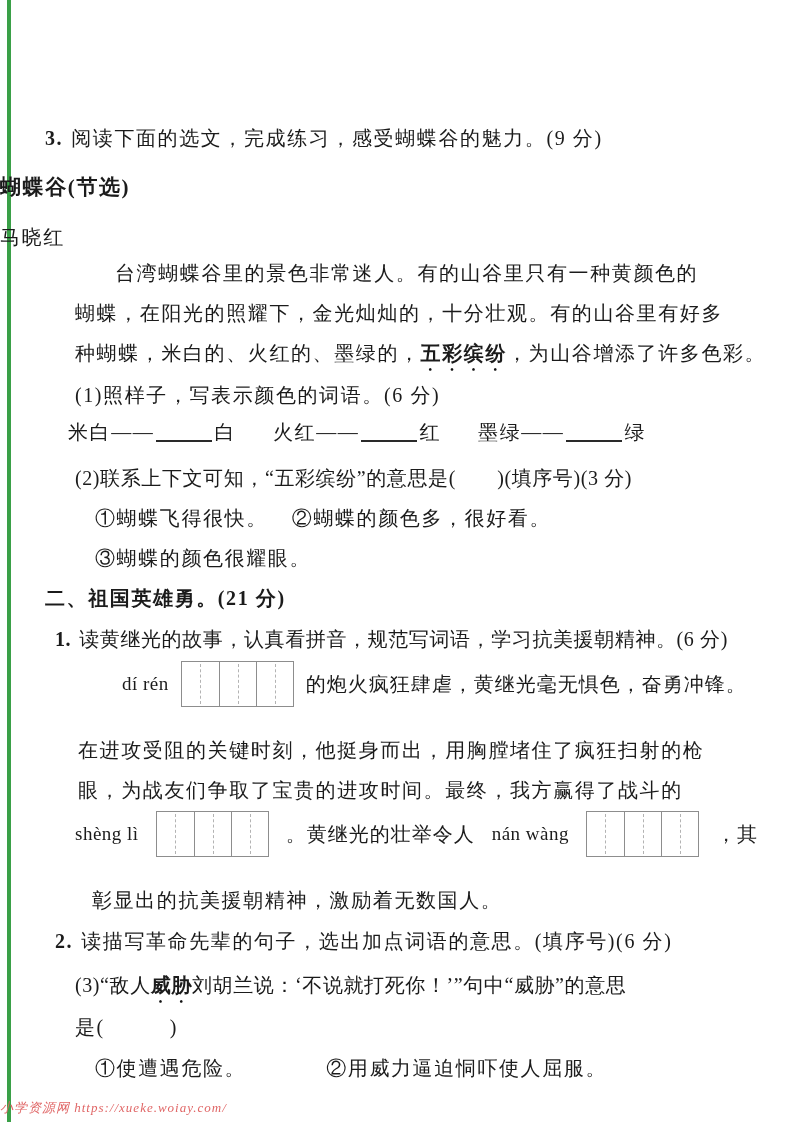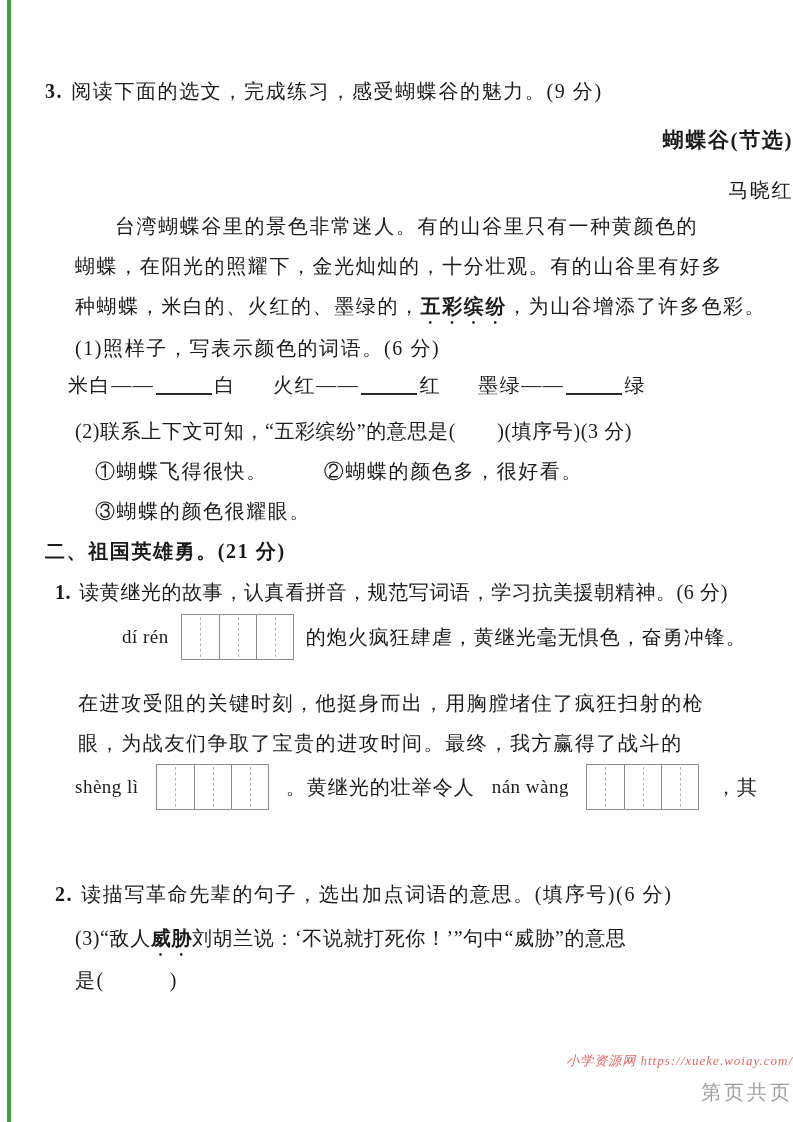--- a/index.html
+++ b/index.html
@@ -3,24 +3,24 @@
 <meta charset="utf-8">
 <style>
   * { margin:0; padding:0; box-sizing:border-box; }
   html,body { background:#ffffff; }
   #page {
     position:relative; width:793px; height:1122px; background:#fff;
     font-family:"Liberation Serif","DejaVu Serif",serif;
     color:var(--text,#1b1b1b); overflow:hidden;
   }
   .green-bar { position:absolute; left:7px; top:0; width:4px; height:100%; background:var(--green_bar,#3aa047); }
-  .ln { position:absolute; white-space:nowrap; font-size:20px; letter-spacing:1.6px; line-height:26px; }
+  .ln { position:absolute; white-space:nowrap; font-size:20px; letter-spacing:1.6px; line-height:26px;margin-top:47px; }
   .tight { letter-spacing:0.6px; }
   .bold { font-weight:bold; }
-  .center { left:0; width:100%; text-align:right; }
+  .center { left:0; width:100%; text-align:left; }
   .title { font-size:21px; }
   .num { margin-right:8px; font-weight:bold; }
   .row { display:flex; align-items:center; }
   .blank { display:inline-block; width:56px; height:22px; border-bottom:2px solid #2a2a2a; vertical-align:-3px; margin:0 2px; }
   .pbox { display:inline-flex; border:1px solid #8d8d8d; height:46px; background:#fff; flex:none; }
   .pbox .cell { width:37px; height:100%; position:relative; border-left:1px solid #8d8d8d; }
   .pbox .cell:first-child { border-left:none; }
   .pbox .cell::after { content:""; position:absolute; left:50%; top:2px; bottom:2px; border-left:1px dashed #b3b3b3; }
   .pinyin { font-size:19px; letter-spacing:0.5px; }
   .em-dot {
@@ -58,21 +58,21 @@
     <span>
       <span>火红——</span><span class="blank"></span><span>红</span>
     </span>
     <span>
       <span>墨绿——</span><span class="blank"></span><span>绿</span>
     </span>
   </div>
 
   <div class="ln tight" style="top:418px;left:75px">(2)联系上下文可知，“五彩缤纷”的意思是(　　)(填序号)(3 分)</div>
 
-  <div class="ln row" style="top:458px;left:95px;gap:56px">
+  <div class="ln row" style="top:458px;left:95px;gap:24px">
     <span>①蝴蝶飞得很快。</span>
     <span>②蝴蝶的颜色多，很好看。</span>
   </div>
   <div class="ln" style="top:498px;left:95px">③蝴蝶的颜色很耀眼。</div>
 
   <div class="ln bold" style="top:538px;left:45px">二、祖国英雄勇。(21 分)</div>
 
   <div class="ln tight" style="top:579px;left:55px">
     <span class="num">1.</span><span>读黄继光的故事，认真看拼音，规范写词语，学习抗美援朝精神。(6 分)</span>
   </div>
@@ -100,26 +100,31 @@
     <span>。黄继光的壮举令人</span>
     <span class="pinyin">nán wàng</span>
     <span class="pbox">
         <span class="cell"></span>
         <span class="cell"></span>
         <span class="cell"></span>
       </span>
     <span>，其</span>
   </div>
 
+  <div class="ln" style="top:840px;left:92px">彰显出的抗美援朝精神，激励着无数国人。</div>
 
   <div class="ln" style="top:881px;left:55px">
     <span class="num">2.</span><span>读描写革命先辈的句子，选出加点词语的意思。(填序号)(6 分)</span>
   </div>
 
   <div class="ln tight" style="top:925px;left:75px">
     <span>(3)“敌人</span><span class="em-dot">威胁</span><span>刘胡兰说：‘不说就打死你！’”句中“威胁”的意思</span>
   </div>
   <div class="ln" style="top:967px;left:75px">是(　　　)</div>
 
+  <div class="ln row" style="top:1008px;left:95px;gap:80px">
+    <span>①使遭遇危险。</span>
+    <span>②用威力逼迫恫吓使人屈服。</span>
+  </div>
 
   <div class="ln center footer-site" style="top:1048px">小学资源网 https://xueke.woiay.com/</div>
   <div class="ln center footer-page" style="top:1079px">第页共页</div>
 </div>
 
 </body></html>

